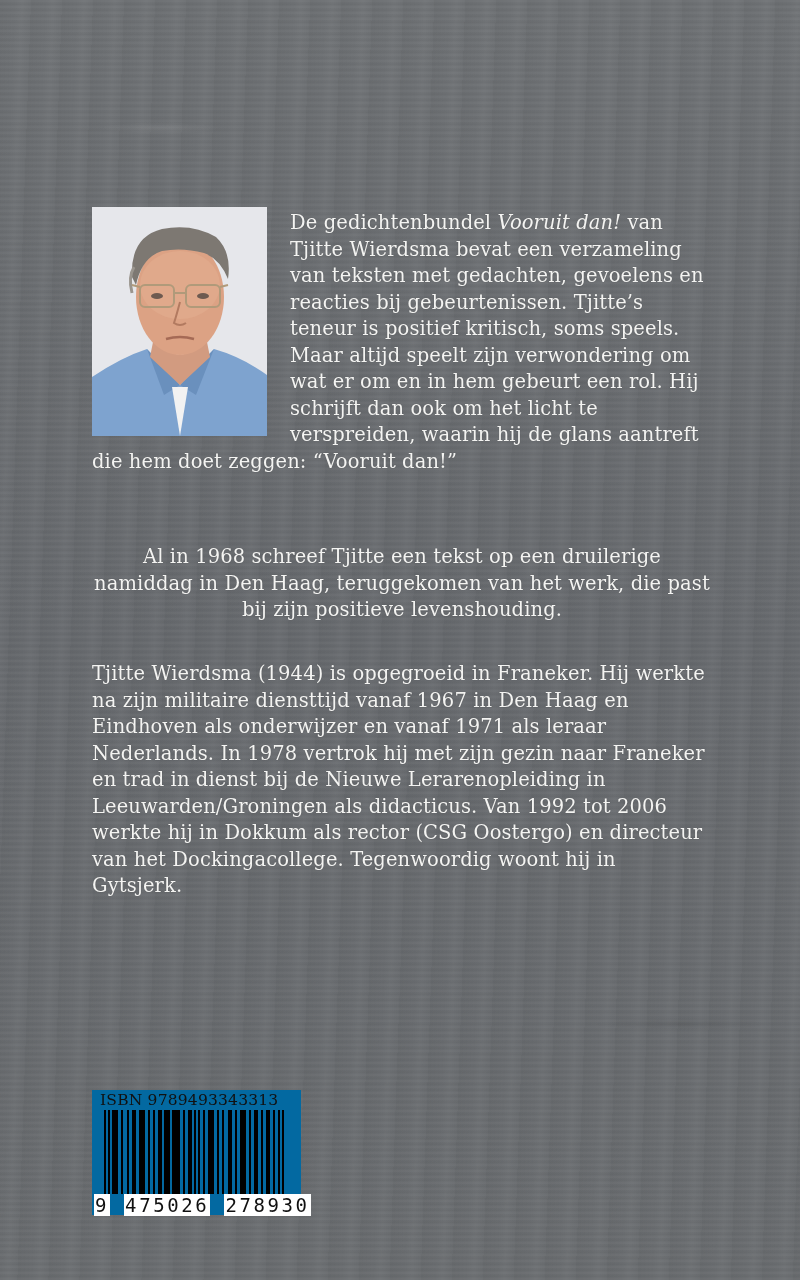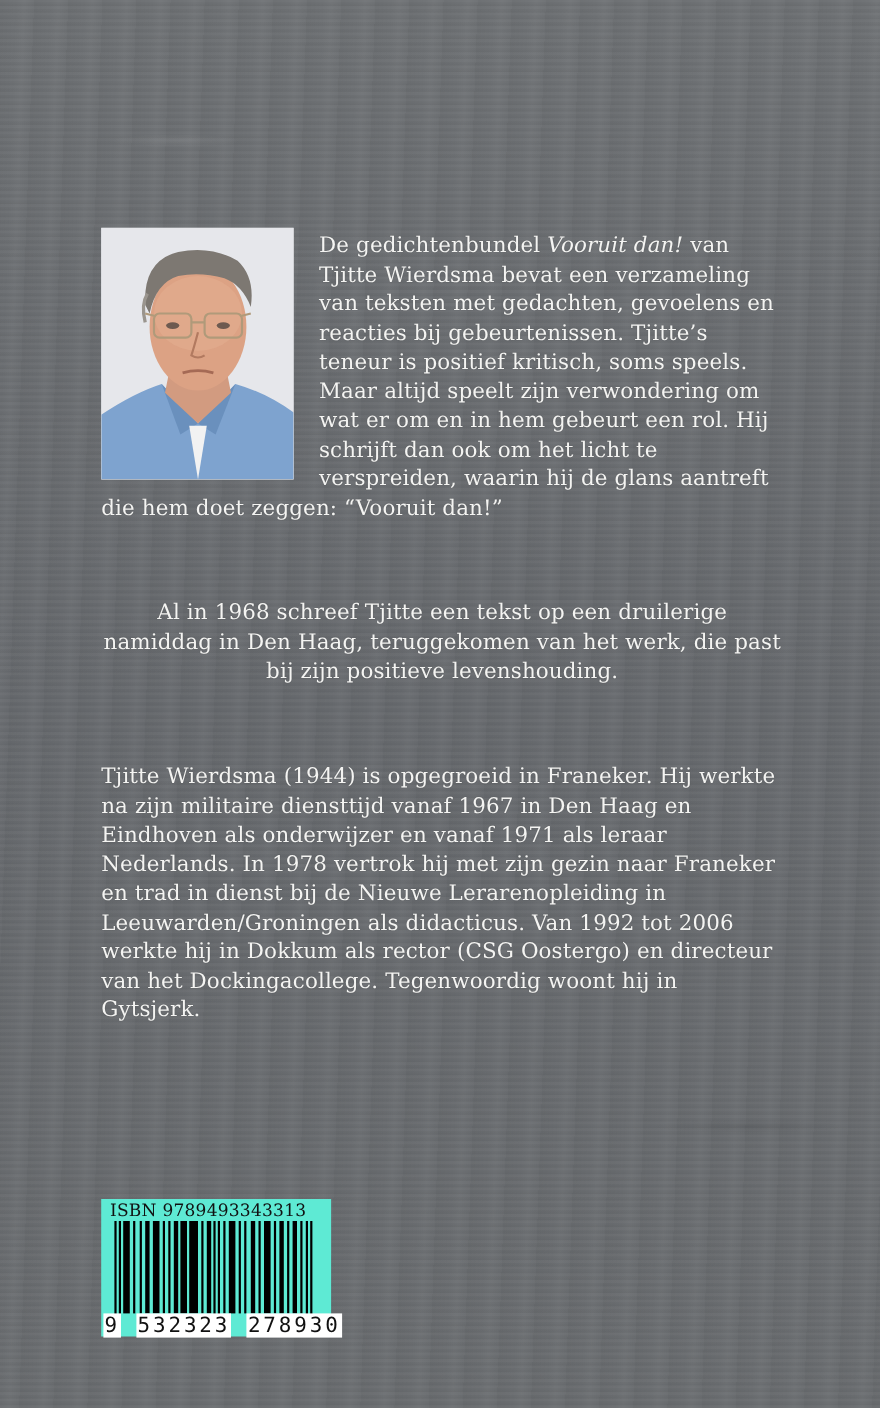--- a/index.html
+++ b/index.html
@@ -28,26 +28,26 @@
       position: absolute; left: 92px; width: 620px;
       font-size: 19.5px; line-height: 26.5px; letter-spacing: 0.1px;
       text-shadow: 0 0 1px rgba(0,0,0,0.25);
     }
     .intro { top: 210px; }
     .intro .float-spacer {
       float: left; width: 198px; height: 236px;
     }
     .intro p { margin: 0; }
     .para2 { top: 544px; text-align: center; }
-    .para3 { top: 661px; margin-top: 32px; }
+    .para3 { top: 661px; }
     .text-block p { margin: 0; }
     em { font-style: italic; }
     .barcode {
       position: absolute; left: 92px; top: 1090px; width: 209px; height: 125px;
-      background: #5eead4; color: #111;
+      background: #0369a1; color: #111;
     }
     .isbn-top {
       position: absolute; left: 8px; top: 1px;
       font-family: "DejaVu Serif", "Liberation Serif", serif;
       font-size: 15.5px; letter-spacing: 0.2px; white-space: nowrap;
     }
     .bars { position: absolute; left: 6px; top: 20px; width: 196px; height: 96px; }
     .isbn-bottom {
       position: absolute; left: 2px; bottom: -1px; width: 205px;
       font-family: "DejaVu Sans Mono", "Liberation Mono", monospace;
@@ -134,17 +134,17 @@
         <rect x="151" y="0" width="2" height="84"></rect>
         <rect x="156" y="0" width="4" height="84"></rect>
         <rect x="163" y="0" width="2" height="84"></rect>
         <rect x="168" y="0" width="4" height="84"></rect>
         <rect x="175" y="0" width="2" height="84"></rect>
         <rect x="180" y="0" width="2" height="96"></rect>
         <rect x="184" y="0" width="2" height="96"></rect>
       </g>
     </svg>
     <div class="isbn-bottom">
-      <span>9</span>&nbsp;<span>532323</span>&nbsp;<span>278930</span>
+      <span>9</span>&nbsp;<span>475026</span>&nbsp;<span>278930</span>
     </div>
   </div>
 
 </div>
 
 </body></html>

